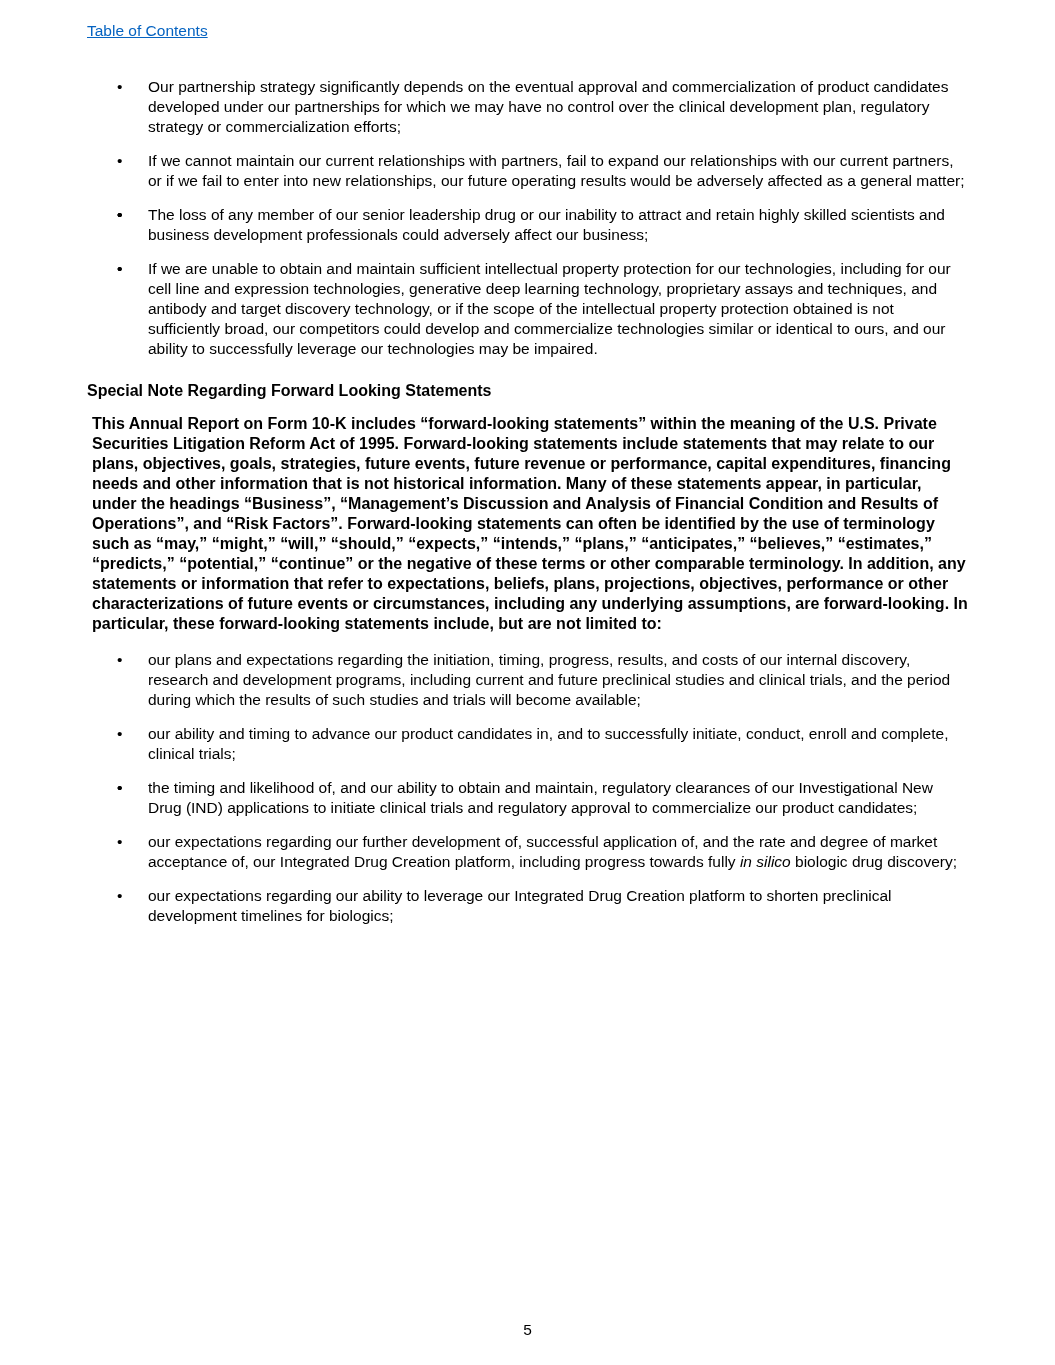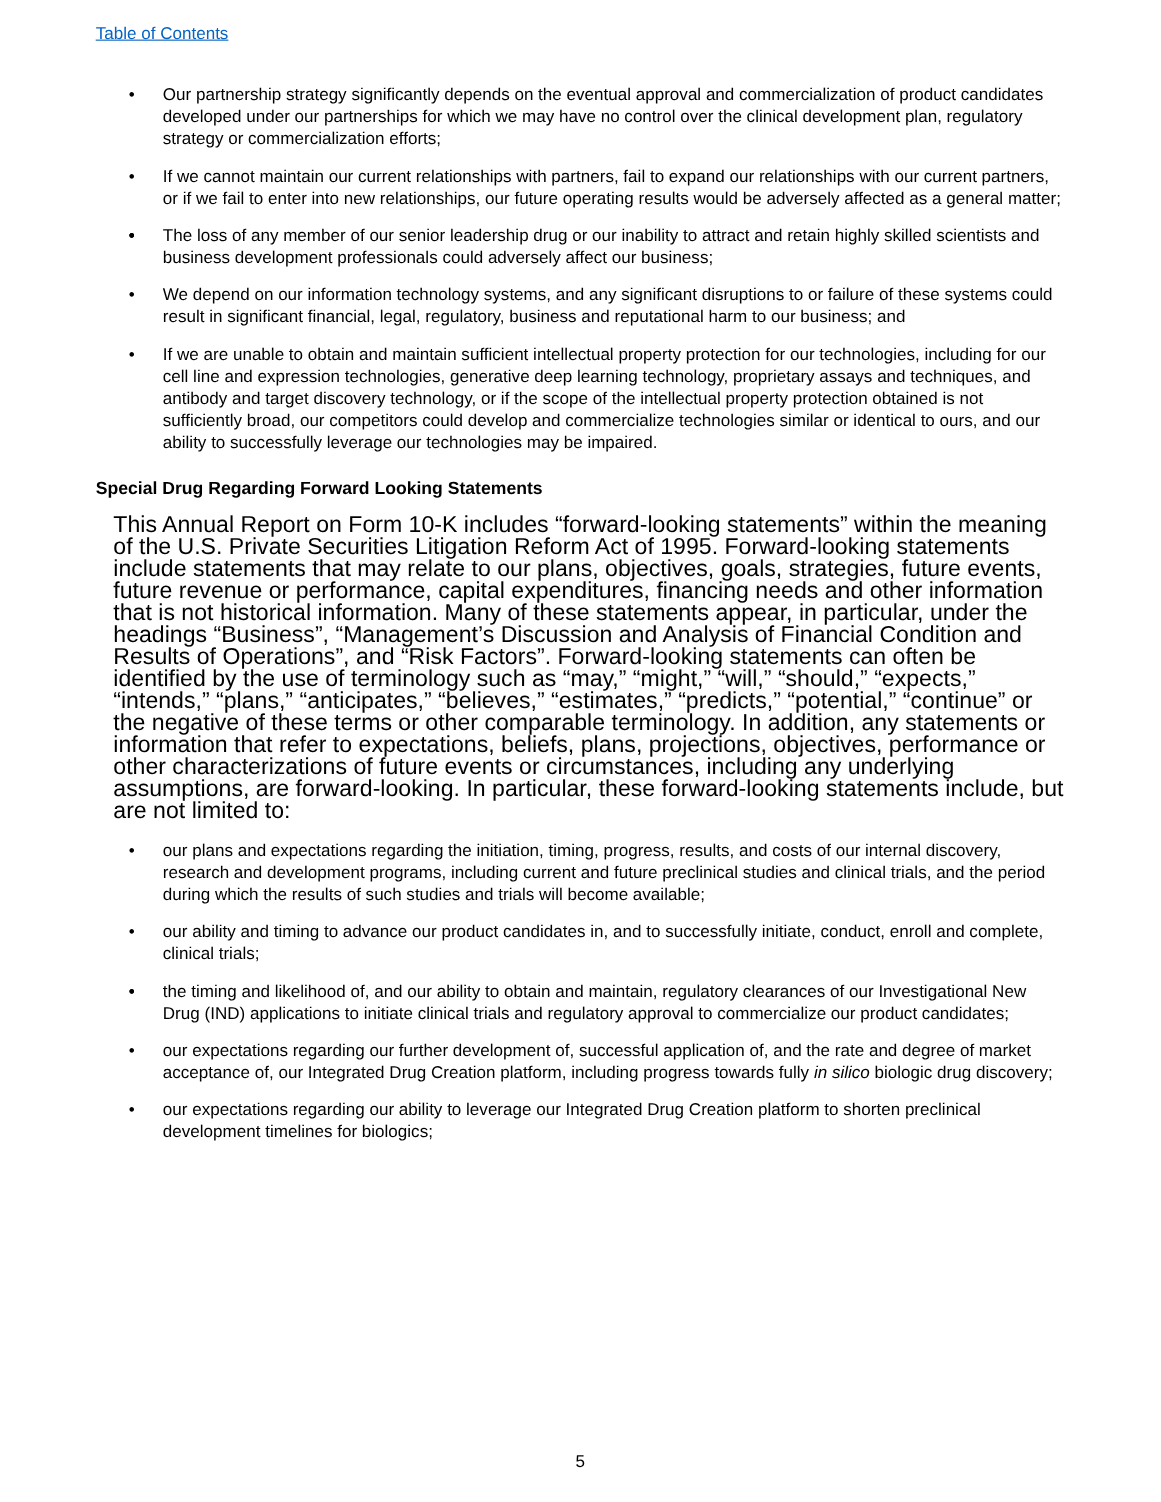--- a/index.html
+++ b/index.html
@@ -43,23 +43,24 @@
     left: 30px;
     top: 0;
   }
   .section-heading {
     font-size: 16px;
     font-weight: bold;
     margin: 22px 0 13px 0;
     line-height: 20px;
   }
   .intro-paragraph {
-    font-size: 21px;
+    font-size: 16px;
     line-height: 20px;
-    margin: 0 0 16px 16px;
+    margin: 0 0 16px 5px;
+    font-weight: bold;
   }
   .page-number {
     position: absolute;
     bottom: 26px;
     left: 0;
     right: 0;
     text-align: center;
     font-size: 15.5px;
   }
   em.inline-italic { font-style: italic; }
@@ -85,29 +86,28 @@
     </li>
     <li>
       <span class="bullet-marker">•</span>
     </li>
     <li>
       <span class="bullet-marker">•</span>
       <span>The loss of any member of our senior leadership drug or our inability to attract and retain highly skilled scientists and business development professionals could adversely affect our business;</span>
     </li>
     <li>
       <span class="bullet-marker">•</span>
-      <span>We depend on our information technology systems, and any significant disruptions to or failure of these systems could result in significant financial, legal, regulatory, business and reputational harm to our business; and</span>
     </li>
     <li>
       <span class="bullet-marker">•</span>
       <span>If we are unable to obtain and maintain sufficient intellectual property protection for our technologies, including for our cell line and expression technologies, generative deep learning technology, proprietary assays and techniques, and antibody and target discovery technology, or if the scope of the intellectual property protection obtained is not sufficiently broad, our competitors could develop and commercialize technologies similar or identical to ours, and our ability to successfully leverage our technologies may be impaired.</span>
     </li>
   </ul>
 
-  <h2 class="section-heading">Special Drug Regarding Forward Looking Statements</h2>
+  <h2 class="section-heading">Special Note Regarding Forward Looking Statements</h2>
 
   <p class="intro-paragraph">This Annual Report on Form 10-K includes “forward-looking statements” within the meaning of the U.S. Private Securities Litigation Reform Act of 1995. Forward-looking statements include statements that may relate to our plans, objectives, goals, strategies, future events, future revenue or performance, capital expenditures, financing needs and other information that is not historical information. Many of these statements appear, in particular, under the headings “Business”, “Management’s Discussion and Analysis of Financial Condition and Results of Operations”, and “Risk Factors”. Forward-looking statements can often be identified by the use of terminology such as “may,” “might,” “will,” “should,” “expects,” “intends,” “plans,” “anticipates,” “believes,” “estimates,” “predicts,” “potential,” “continue” or the negative of these terms or other comparable terminology. In addition, any statements or information that refer to expectations, beliefs, plans, projections, objectives, performance or other characterizations of future events or circumstances, including any underlying assumptions, are forward-looking. In particular, these forward-looking statements include, but are not limited to:</p>
 
   <ul class="bullet-list">
     <li>
       <span class="bullet-marker">•</span>
       <span>our plans and expectations regarding the initiation, timing, progress, results, and costs of our internal discovery, research and development programs, including current and future preclinical studies and clinical trials, and the period during which the results of such studies and trials will become available;</span>
     </li>
     <li>
       <span class="bullet-marker">•</span>

